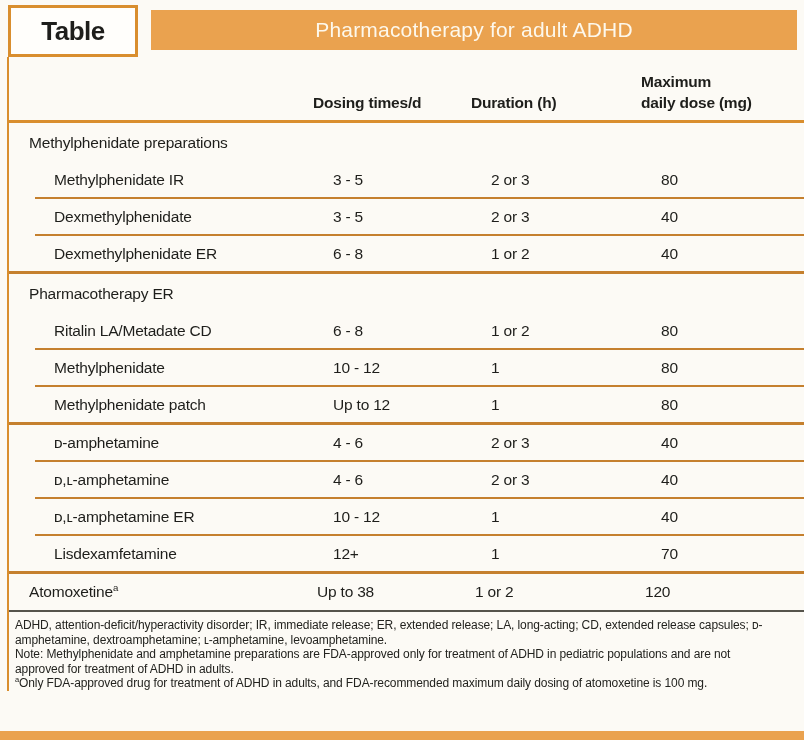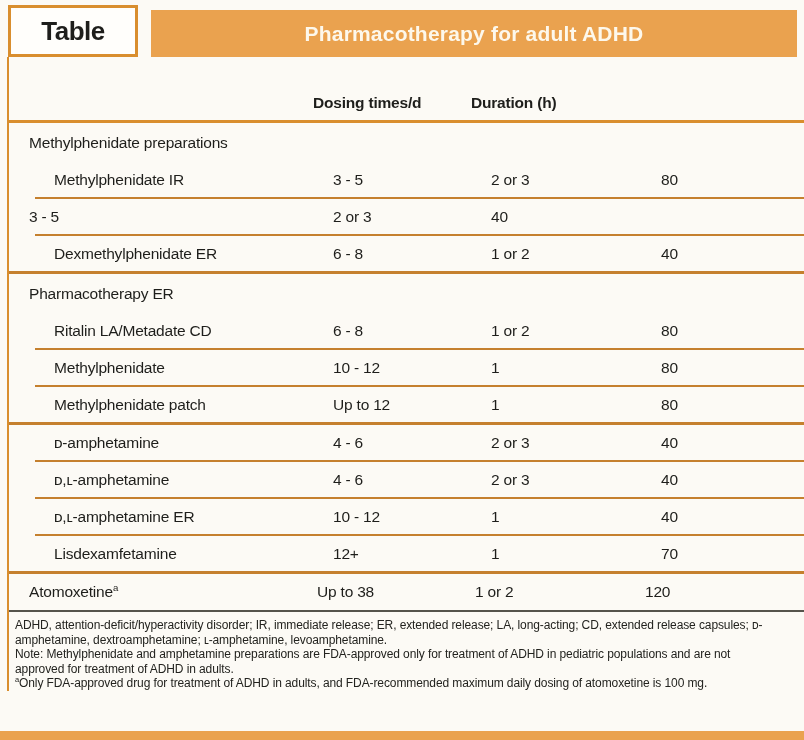--- a/index.html
+++ b/index.html
@@ -10,24 +10,24 @@
     color:#1e1e1b;
   }
   .header-row { display:flex; align-items:flex-start; padding-top:5px; }
   .table-label-box {
     box-sizing:border-box; width:130px; height:52px; margin-left:8px;
     border:3px solid var(--accent); background:#fffefb;
     display:flex; align-items:center; justify-content:center;
     font-weight:bold; font-size:26px; letter-spacing:-0.5px;
   }
   .banner {
-    flex:1; margin-left:13px; margin-right:7px; margin-top:5px; height:47px;
+    flex:1; margin-left:13px; margin-right:7px; margin-top:5px; height:40px;
     background:var(--banner);
     display:flex; align-items:center; justify-content:center;
-    color:var(--title_text); font-weight:bold; font-size:21px; letter-spacing:0.2px;
+    color:var(--title_text); font-weight:normal; font-size:21px; letter-spacing:0.2px;
   }
   .sheet { margin-left:7px; border-left:2px solid var(--accent); }
   .grid-row { display:grid; grid-template-columns:304px 158px 170px auto; }
   .col-headers { height:56px; align-items:end; padding-bottom:7px;
     font-weight:bold; font-size:15.5px; letter-spacing:-0.2px; line-height:21px; }
   .thick-line { height:3px; background:var(--accent); }
   .trow { align-items:center; font-size:15.5px; letter-spacing:-0.2px; }
   .trow.section { height:39px; }
   .trow.drug { height:35px;margin-left:16px; }
   .trow.final { height:36px; }
@@ -57,34 +57,39 @@
       <span>Pharmacotherapy for adult ADHD</span>
     </div>
   </div>
 
   <div class="sheet">
 
     <div class="grid-row col-headers">
       <div class="cell name"></div>
       <div class="cell">Dosing times/d</div>
       <div class="cell">Duration (h)</div>
+      <div class="cell">
+        <span>Maximum</span><br>
+        <span>daily dose (mg)</span>
+      </div>
     </div>
     <div class="thick-line"></div>
 
     <div class="grid-row trow section">
       <div class="cell section-name">Methylphenidate preparations</div>
     </div>
     <div class="grid-row trow drug">
       <div class="cell name">Methylphenidate IR</div>
       <div class="cell val">3 - 5</div>
       <div class="cell val">2 or 3</div>
       <div class="cell val">80</div>
     </div>
     <div class="row-divider inset"></div>
     <div class="grid-row trow drug">
+      <div class="cell name">Dexmethylphenidate</div>
       <div class="cell val">3 - 5</div>
       <div class="cell val">2 or 3</div>
       <div class="cell val">40</div>
     </div>
     <div class="row-divider inset"></div>
     <div class="grid-row trow drug">
       <div class="cell name">Dexmethylphenidate ER</div>
       <div class="cell val">6 - 8</div>
       <div class="cell val">1 or 2</div>
       <div class="cell val">40</div>

